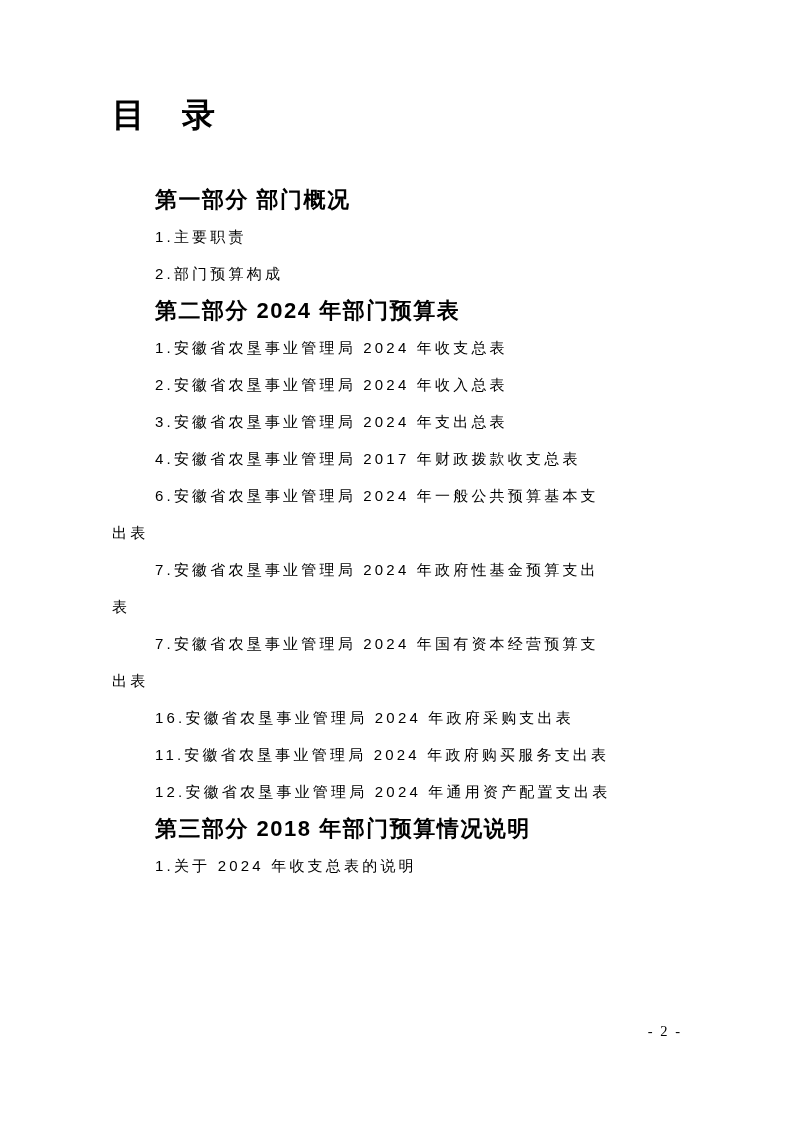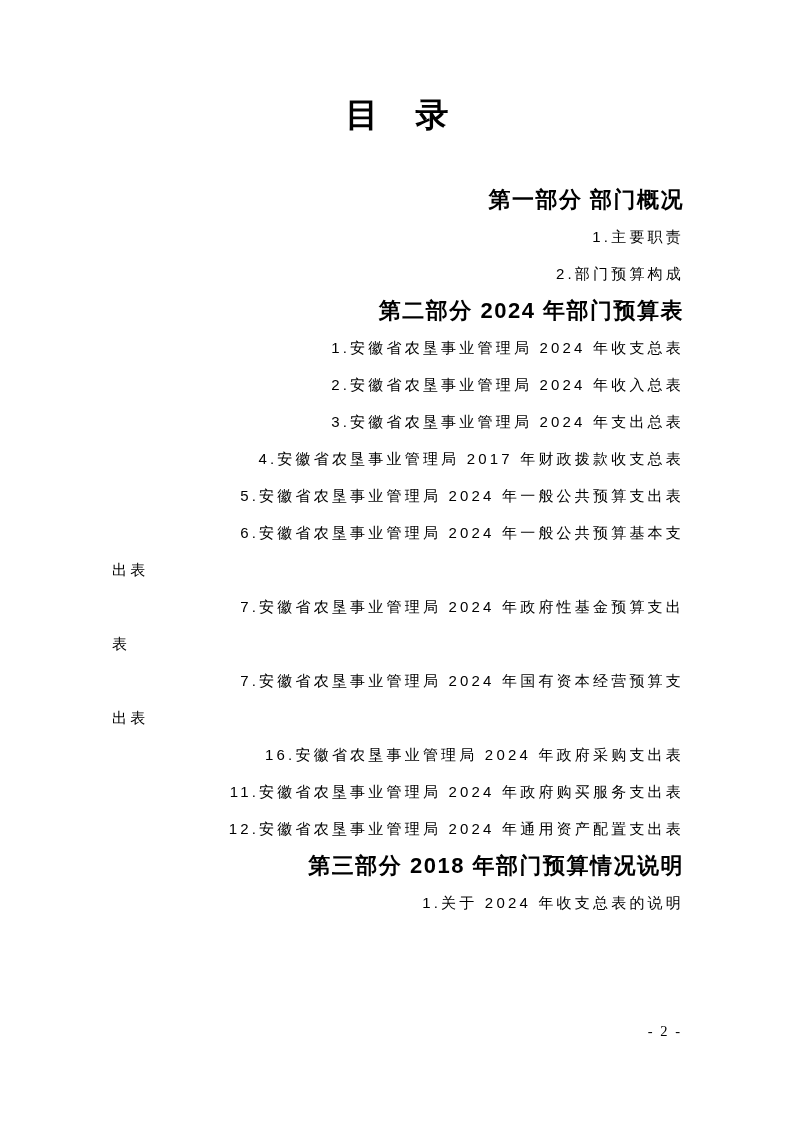--- a/index.html
+++ b/index.html
@@ -16,39 +16,37 @@
     overflow: hidden;
   }
   .content {
     position: absolute;
     left: 112px;
     top: 94px;
     width: 572px;
   }
   .doc-title {
     margin: 0 0 45px 0;
-    text-align: center;
     font-family: "Liberation Sans", "DejaVu Sans", sans-serif;
     font-weight: bold;
     font-size: 33px;
     line-height: 42px;
     letter-spacing: 2px;
   }
   .toc-line {
     height: 37px;
     line-height: 37px;
     white-space: nowrap;
     font-family: Liberation Sans, sans-serif;
     font-size: 15px;
     letter-spacing: 3.2px;
   }
   .toc-line.item,
   .toc-line.section {
     padding-left: 43px;
-    text-align: right;
   }
   .toc-line.section {
     font-family: "Liberation Sans", "DejaVu Sans", sans-serif;
     font-weight: bold;
     font-size: 22px;
     letter-spacing: 1.5px;
   }
   .toc-line.cont {
     padding-left: 0;
   }
@@ -71,21 +69,20 @@
 
     <div class="toc">
       <div class="toc-line section">第一部分 部门概况</div>
       <div class="toc-line item">1.主要职责</div>
       <div class="toc-line item">2.部门预算构成</div>
       <div class="toc-line section">第二部分 2024 年部门预算表</div>
       <div class="toc-line item">1.安徽省农垦事业管理局 2024 年收支总表</div>
       <div class="toc-line item">2.安徽省农垦事业管理局 2024 年收入总表</div>
       <div class="toc-line item">3.安徽省农垦事业管理局 2024 年支出总表</div>
       <div class="toc-line item">4.安徽省农垦事业管理局 2017 年财政拨款收支总表</div>
-      <div class="toc-line item">5.安徽省农垦事业管理局 2024 年一般公共预算支出表</div>
       <div class="toc-line item">6.安徽省农垦事业管理局 2024 年一般公共预算基本支</div>
       <div class="toc-line cont">出表</div>
       <div class="toc-line item">7.安徽省农垦事业管理局 2024 年政府性基金预算支出</div>
       <div class="toc-line cont">表</div>
       <div class="toc-line item">7.安徽省农垦事业管理局 2024 年国有资本经营预算支</div>
       <div class="toc-line cont">出表</div>
       <div class="toc-line item">16.安徽省农垦事业管理局 2024 年政府采购支出表</div>
       <div class="toc-line item">11.安徽省农垦事业管理局 2024 年政府购买服务支出表</div>
       <div class="toc-line item">12.安徽省农垦事业管理局 2024 年通用资产配置支出表</div>
       <div class="toc-line section">第三部分 2018 年部门预算情况说明</div>

